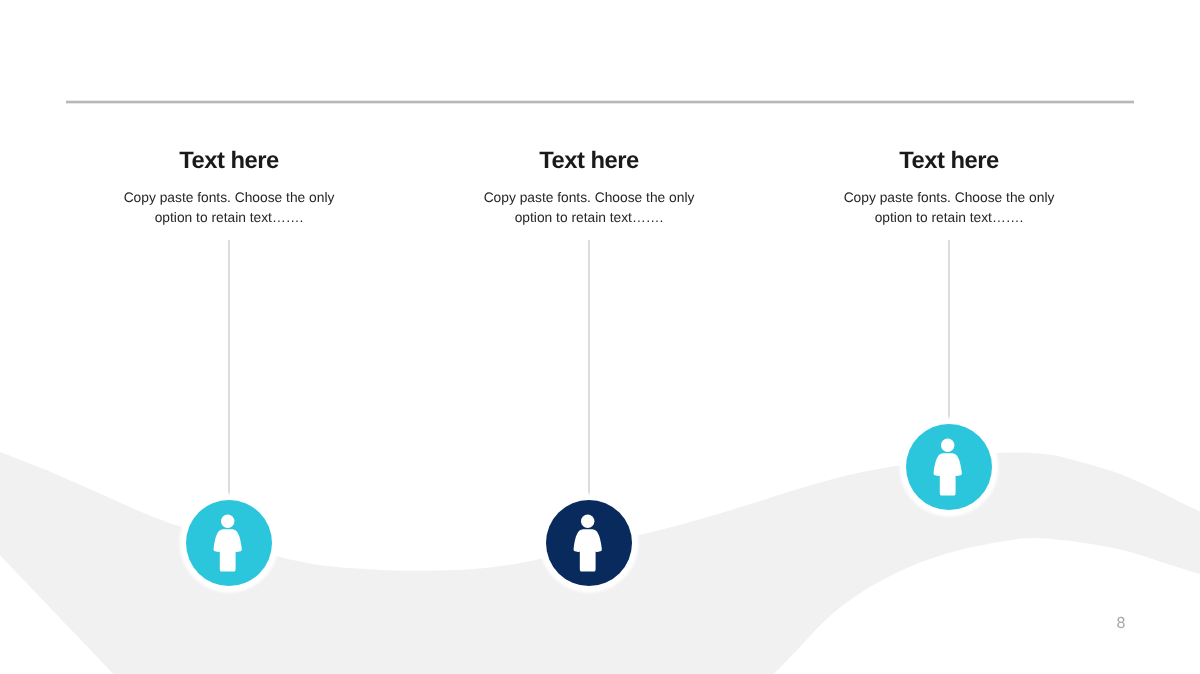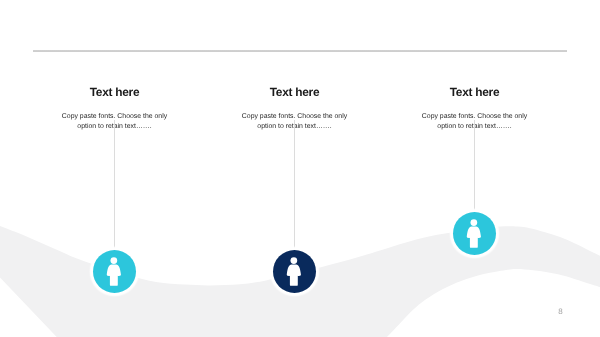--- a/index.html
+++ b/index.html
@@ -8,21 +8,21 @@
        font-family:"Liberation Sans",sans-serif;
        -webkit-font-smoothing:antialiased;text-rendering:geometricPrecision;}
   .slide{position:relative;width:600px;height:337px;background:#ffffff;overflow:hidden;}
   .bg-waves{position:absolute;left:0;top:0;width:600px;height:337px;}
   .divider{position:absolute;left:33px;top:49.6px;width:534px;height:2.4px;
            background:linear-gradient(to bottom,rgba(190,190,190,0) 0%,rgba(181,181,181,1) 40%,
                                       rgba(181,181,181,1) 62%,rgba(190,190,190,0) 100%);}
   .col{position:absolute;width:200px;text-align:center;top:72px;}
   .col-1{left:14.5px;} .col-2{left:194.5px;} .col-3{left:374.5px;}
   .col .title{font-size:11.9px;font-weight:bold;color:#1a1a1a;letter-spacing:-0.26px;
-              margin:12px;line-height:16px;transform:translateZ(0);}
+              margin:0;line-height:16px;transform:translateZ(0);}
   .col .body{font-size:6.9px;color:#262626;line-height:10.2px;margin:6.5px auto 0 auto;
              width:110px;transform:translateZ(0);}
   .stem{position:absolute;width:1px;background:#dcdcdc;top:120px;}
   .stem-1{left:114px;height:130px;} .stem-2{left:294px;height:130px;} .stem-3{left:474px;height:92px;}
   .node{position:absolute;width:43px;height:43px;border-radius:50%;box-shadow:0 0 1.5px 3.2px #ffffff;}
   .node-1{left:93px;top:249.5px;} .node-2{left:273px;top:249.5px;} .node-3{left:453px;top:211.5px;}
   .pagenum{position:absolute;left:556px;top:308px;width:9px;text-align:center;
            font-size:8px;color:#a8a8a8;line-height:8px;transform:translateZ(0);}
 </style>
 </head>

